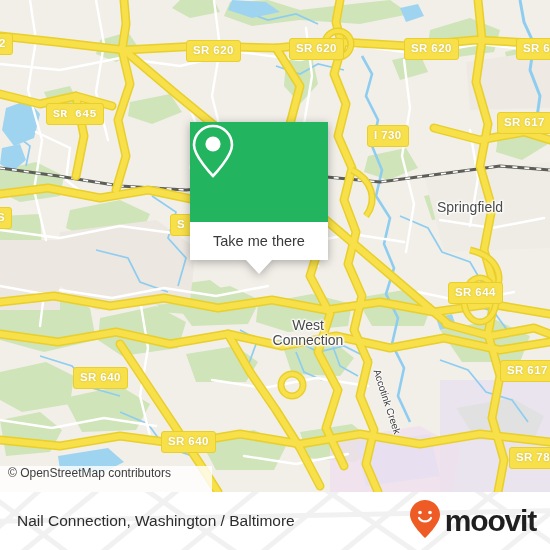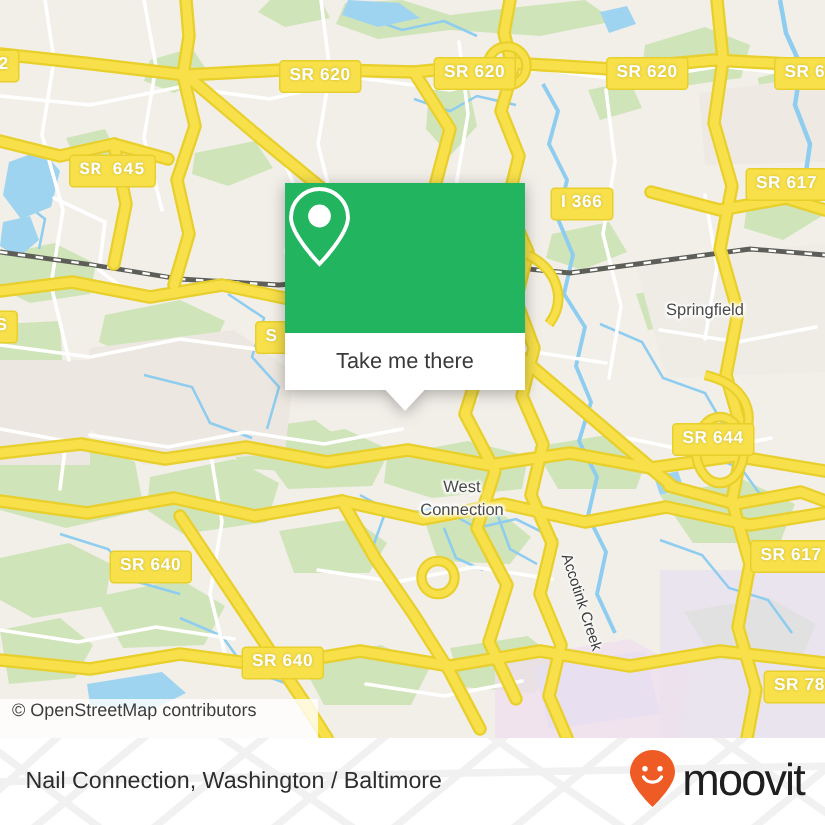--- a/index.html
+++ b/index.html
@@ -28,38 +28,38 @@
     padding:3.5px 6px 4.5px 6px;
     white-space:nowrap;
     text-shadow:0 0 2px rgba(120,100,0,.35);
     box-sizing:border-box;
   }
 
   
   .place{
     position:absolute;
     color:#4a4a4a;
-    font-size:11px;
+    font-size:14px;
     line-height:15px;
     text-align:center;
     white-space:pre;
     text-shadow:
       1px 0 2px #fff,-1px 0 2px #fff,0 1px 2px #fff,0 -1px 2px #fff,
       1px 1px 2px #fff,-1px -1px 2px #fff,1px -1px 2px #fff,-1px 1px 2px #fff;
   }
   .creek{
     position:absolute;
     color:#3c3c3c;font-size:10px;white-space:nowrap;
     transform:rotate(72deg);transform-origin:left top;
     text-shadow:1px 0 2px #fff,-1px 0 2px #fff,0 1px 2px #fff,0 -1px 2px #fff;
   }
 
   
   .card{
-    position:absolute;left:190px;top:122px;width:160px;
+    position:absolute;left:190px;top:122px;width:138px;
     filter:drop-shadow(0 2px 5px rgba(0,0,0,.30));
   }
   .card-head{
     height:100px;background:#22b45f;
     display:flex;align-items:center;justify-content:center;
   }
   .card-foot{
     height:38px;background:#ffffff;
     display:flex;align-items:center;justify-content:center;
     color:#3a3a3a;font-size:14.5px;
@@ -90,21 +90,21 @@
   .footer-title{
     position:absolute;left:17px;top:0;height:58px;
     display:flex;align-items:center;
     color:#2d2d2d;font-size:15.5px;white-space:nowrap;
   }
   .brand{
     position:absolute;right:14px;top:0;height:58px;
     display:flex;align-items:center;gap:4px;
   }
   .brand-word{
-    color:#1f1f1f;font-size:30px;font-weight:normal;letter-spacing:-1.2px;
+    color:#1f1f1f;font-size:30px;font-weight:bold;letter-spacing:-1.2px;
     line-height:30px;
   }
 </style>
 </head>
 <body>
 
 <div id="app">
 
   <div class="map">
     <svg width="550" height="492" viewBox="0 0 550 492">
@@ -271,21 +271,21 @@
     <div class="place" style="left:248px;top:318px;width:120px;">West
 Connection</div>
     <div class="creek" style="left:382px;top:368px;">Accotink Creek</div>
 
     <div class="shield" style="left:186px;top:40px;">SR 620</div>
     <div class="shield" style="left:289px;top:38px;">SR 620</div>
     <div class="shield" style="left:404px;top:38px;">SR 620</div>
     <div class="shield" style="left:516px;top:38px;">SR 620</div>
     <div class="shield" style="left:46px;top:103px;font-family:Liberation Mono, monospace;">SR 645</div>
     <div class="shield" style="left:497px;top:112px;">SR 617</div>
-    <div class="shield" style="left:367px;top:125px;">I 366</div>
+    <div class="shield" style="left:367px;top:125px;">I 730</div>
     <div class="shield" style="left:448px;top:282px;">SR 644</div>
     <div class="shield" style="left:500px;top:360px;">SR 617</div>
     <div class="shield" style="left:73px;top:367px;">SR 640</div>
     <div class="shield" style="left:161px;top:431px;">SR 640</div>
     <div class="shield" style="left:509px;top:447px;">SR 789</div>
     <div class="shield" style="left:-8px;top:33px;">2</div>
     <div class="shield" style="left:-10px;top:207px;">S</div>
     <div class="shield" style="left:170px;top:214px;">S</div>
 
     <div class="card">

